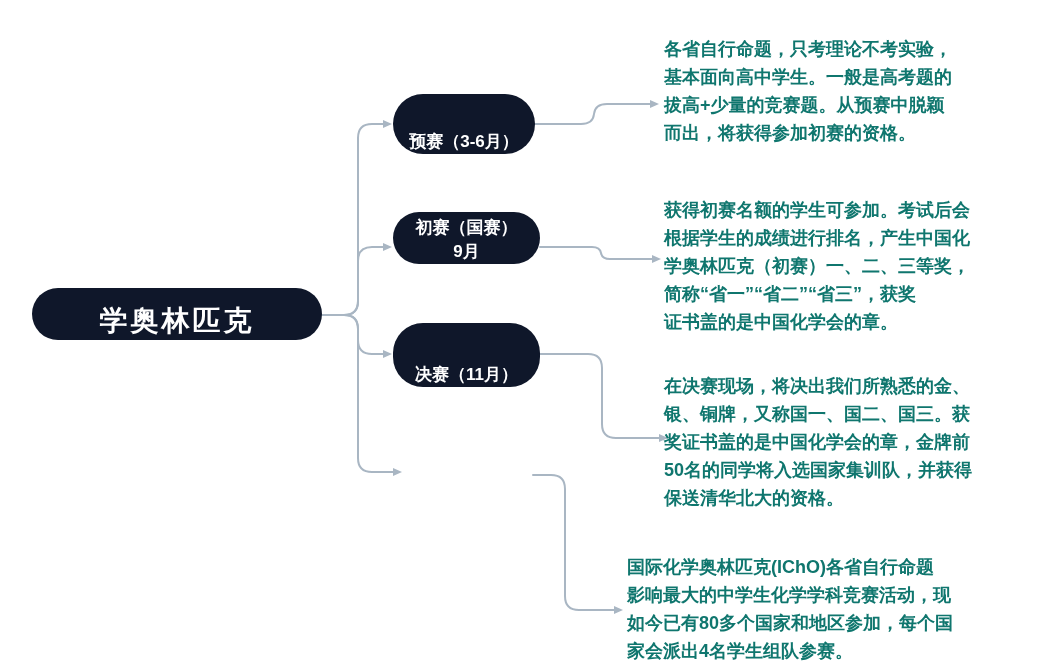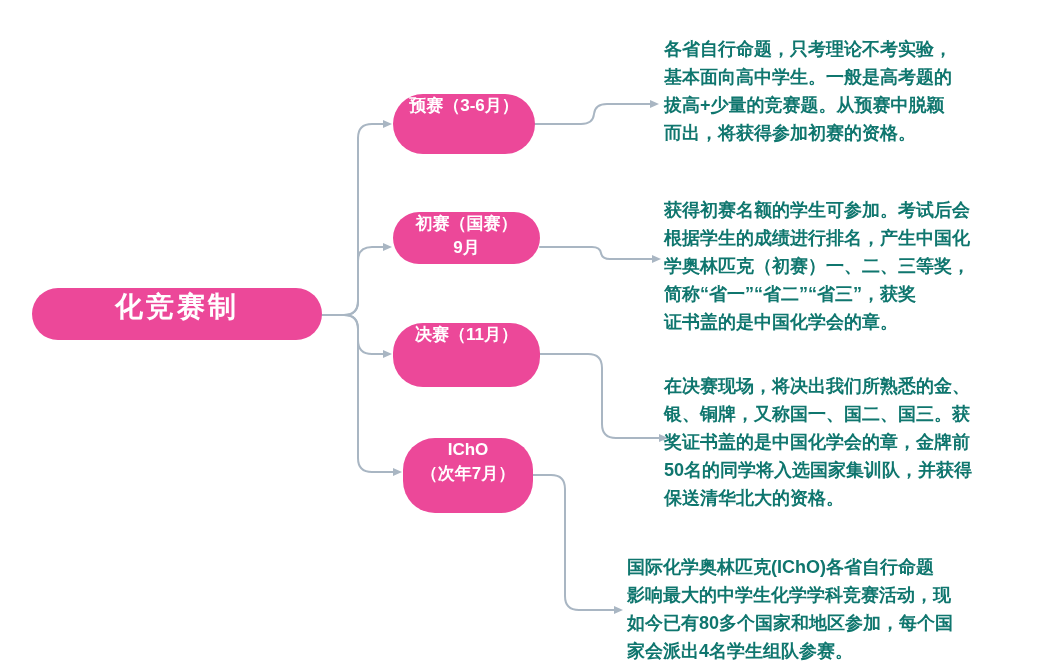--- a/index.html
+++ b/index.html
@@ -16,25 +16,25 @@
     overflow: hidden;
   }
   #wires {
     position: absolute;
     left: 0; top: 0;
     width: 1061px; height: 668px;
     pointer-events: none;
   }
   .node {
     position: absolute;
-    background: #ec4899;
+    background: #0f172a;
     color: #ffffff;
     font-weight: bold;
     display: flex;
-    align-items: flex-start;
+    align-items: flex-end;
     justify-content: center;
     text-align: center;
     white-space: pre-line;
     box-sizing: border-box;
   }
   .node-root {
     left: 32px; top: 288px;
     width: 290px; height: 52px;
     border-radius: 26px;
     font-size: 28px;
@@ -81,36 +81,32 @@
       <path marker-end="url(#arrow)" d="M 344 315 Q 358 315 358 329 L 358 340 Q 358 354 372 354 H 384"></path>
       <path marker-end="url(#arrow)" d="M 344 315 Q 358 315 358 329 L 358 458 Q 358 472 372 472 H 394"></path>
       <path marker-end="url(#arrow)" d="M 535 124 H 581 Q 593 124 594 114 Q 595 104 607 104 H 651"></path>
       <path marker-end="url(#arrow)" d="M 540 247 H 592 Q 600 247 601 253 Q 602 259 610 259 H 653"></path>
       <path marker-end="url(#arrow)" d="M 540 354 H 588 Q 602 354 602 368 L 602 424 Q 602 438 616 438 H 660"></path>
       <path marker-end="url(#arrow)" d="M 533 475 H 551 Q 565 475 565 489 L 565 596 Q 565 610 579 610 H 615"></path>
     </g>
   </svg>
 
   <div class="node node-root">
-    <span>化竞赛制</span>
+    <span>学奥林匹克</span>
   </div>
 
   <div class="node node-branch node-b1">
     <span>预赛（3-6月）</span>
   </div>
   <div class="node node-branch node-b2">
     <span>初赛（国赛）
 9月</span>
   </div>
   <div class="node node-branch node-b3">
     <span>决赛（11月）</span>
-  </div>
-  <div class="node node-branch node-b4">
-    <span>IChO
-（次年7月）</span>
   </div>
 
   <div class="note note-1">各省自行命题，只考理论不考实验，
 基本面向高中学生。一般是高考题的
 拔高+少量的竞赛题。从预赛中脱颖
 而出，将获得参加初赛的资格。</div>
   <div class="note note-2">获得初赛名额的学生可参加。考试后会
 根据学生的成绩进行排名，产生中国化
 学奥林匹克（初赛）一、二、三等奖，
 简称“省一”“省二”“省三”，获奖

